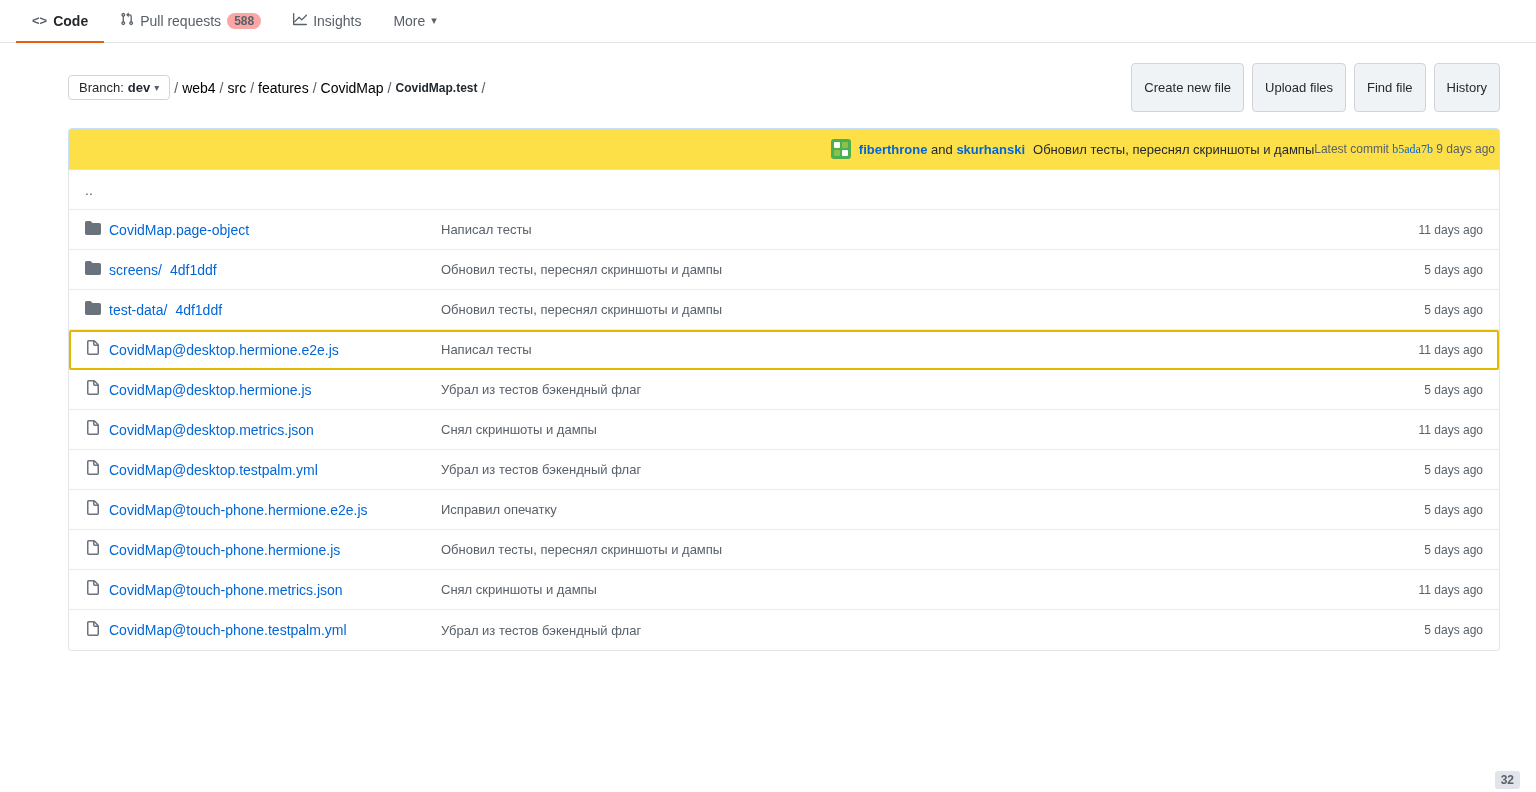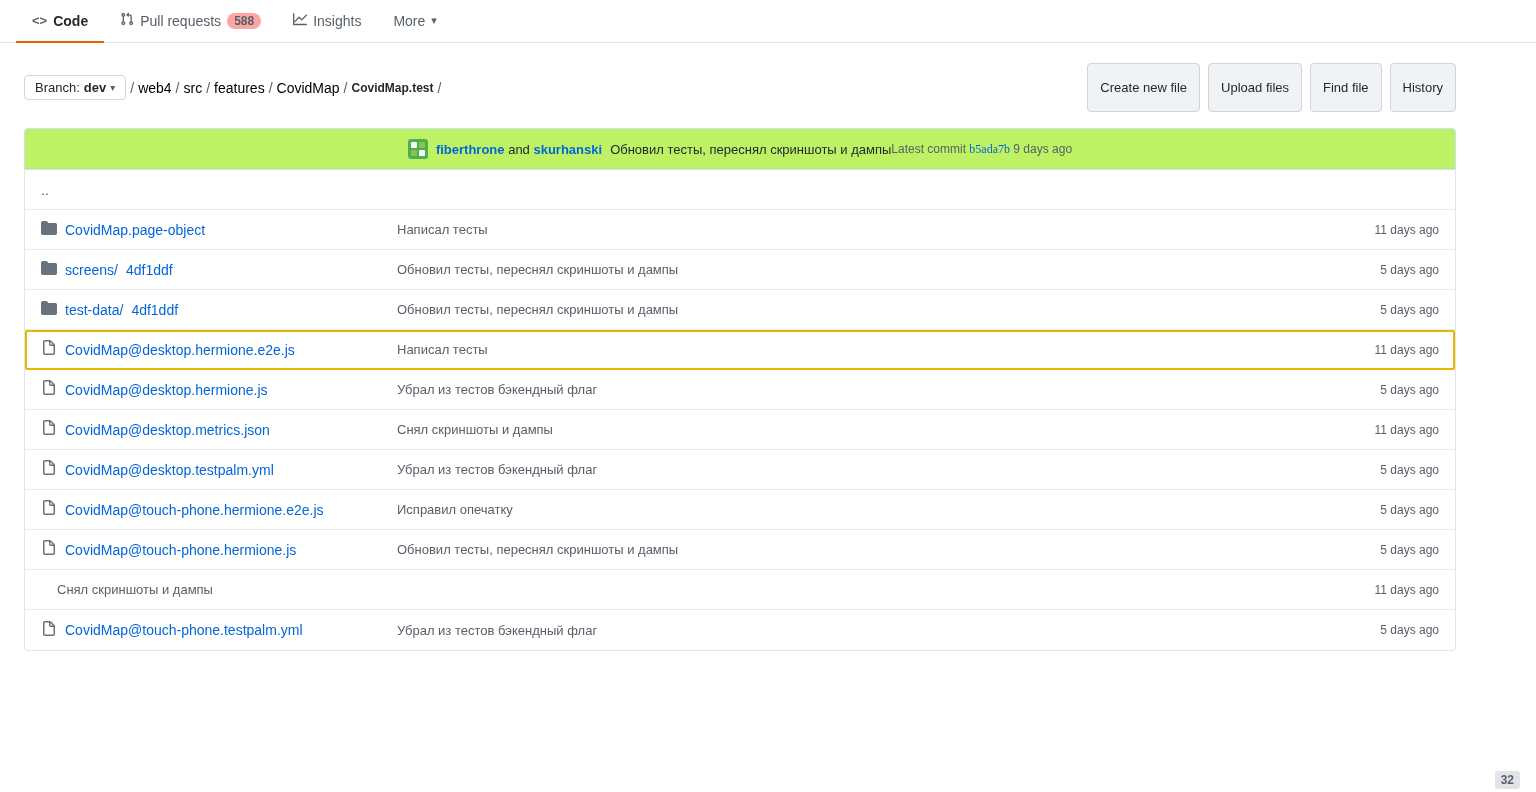--- a/index.html
+++ b/index.html
@@ -45,20 +45,21 @@
       border-radius: 20px;
       padding: 1px 7px;
       font-size: 12px;
       font-weight: 600;
     }
 
     
     .main {
       padding: 20px 24px;
       max-width: 1480px;
+      margin-left: 44px;
     }
 
     
     .breadcrumb-row {
       display: flex;
       align-items: center;
       justify-content: space-between;
       margin-bottom: 16px;
     }
     .breadcrumb {
@@ -107,27 +108,27 @@
       padding: 16px 12px;
       font-size: 13px;
       cursor: pointer;
       background: #eff3f6;
       color: #24292e;
       white-space: nowrap;
     }
 
     
     .commit-bar {
-      background: #bef264;
+      background: #fde047;
       border: 1px solid #c8e1ff;
       border-radius: 4px 4px 0 0;
       padding: 10px 4px;
       display: flex;
       align-items: center;
-      justify-content: center;
+      justify-content: flex-end;
     }
     .commit-bar-left {
       display: flex;
       align-items: center;
       gap: 8px;
     }
     .avatar-icon {
       width: 20px;
       height: 20px;
       background: #4caf50;
@@ -409,20 +410,26 @@
       <div class="file-col-name">
         <span><svg class="icon-file" viewBox="0 0 16 16" fill="#6a737d" width="16" height="16">
                 <path d="M3.75 1.5a.25.25 0 00-.25.25v11.5c0 .138.112.25.25.25h8.5a.25.25 0 00.25-.25V6H9.75A1.75 1.75 0 018 4.25V1.5H3.75zm5.75.56v2.19c0 .138.112.25.25.25h2.19L9.5 2.06zM2 1.75C2 .784 2.784 0 3.75 0h5.086c.464 0 .909.184 1.237.513l3.414 3.414c.329.328.513.773.513 1.237v8.086A1.75 1.75 0 0112.25 15h-8.5A1.75 1.75 0 012 13.25V1.75z"></path>
               </svg></span>
         <a href="#" class="file-link">CovidMap@touch-phone.hermione.js</a>
       </div>
       <div class="file-col-commit">Обновил тесты, переснял скриншоты и дампы</div>
       <div class="file-col-date">5 days ago</div>
     </div>
         <div class="file-row">
+      <div class="file-col-name">
+        <span><svg class="icon-file" viewBox="0 0 16 16" fill="#6a737d" width="16" height="16">
+                <path d="M3.75 1.5a.25.25 0 00-.25.25v11.5c0 .138.112.25.25.25h8.5a.25.25 0 00.25-.25V6H9.75A1.75 1.75 0 018 4.25V1.5H3.75zm5.75.56v2.19c0 .138.112.25.25.25h2.19L9.5 2.06zM2 1.75C2 .784 2.784 0 3.75 0h5.086c.464 0 .909.184 1.237.513l3.414 3.414c.329.328.513.773.513 1.237v8.086A1.75 1.75 0 0112.25 15h-8.5A1.75 1.75 0 012 13.25V1.75z"></path>
+              </svg></span>
+        <a href="#" class="file-link">CovidMap@touch-phone.metrics.json</a>
+      </div>
       <div class="file-col-commit">Снял скриншоты и дампы</div>
       <div class="file-col-date">11 days ago</div>
     </div>
         <div class="file-row">
       <div class="file-col-name">
         <span><svg class="icon-file" viewBox="0 0 16 16" fill="#6a737d" width="16" height="16">
                 <path d="M3.75 1.5a.25.25 0 00-.25.25v11.5c0 .138.112.25.25.25h8.5a.25.25 0 00.25-.25V6H9.75A1.75 1.75 0 018 4.25V1.5H3.75zm5.75.56v2.19c0 .138.112.25.25.25h2.19L9.5 2.06zM2 1.75C2 .784 2.784 0 3.75 0h5.086c.464 0 .909.184 1.237.513l3.414 3.414c.329.328.513.773.513 1.237v8.086A1.75 1.75 0 0112.25 15h-8.5A1.75 1.75 0 012 13.25V1.75z"></path>
               </svg></span>
         <a href="#" class="file-link">CovidMap@touch-phone.testpalm.yml</a>
       </div>

